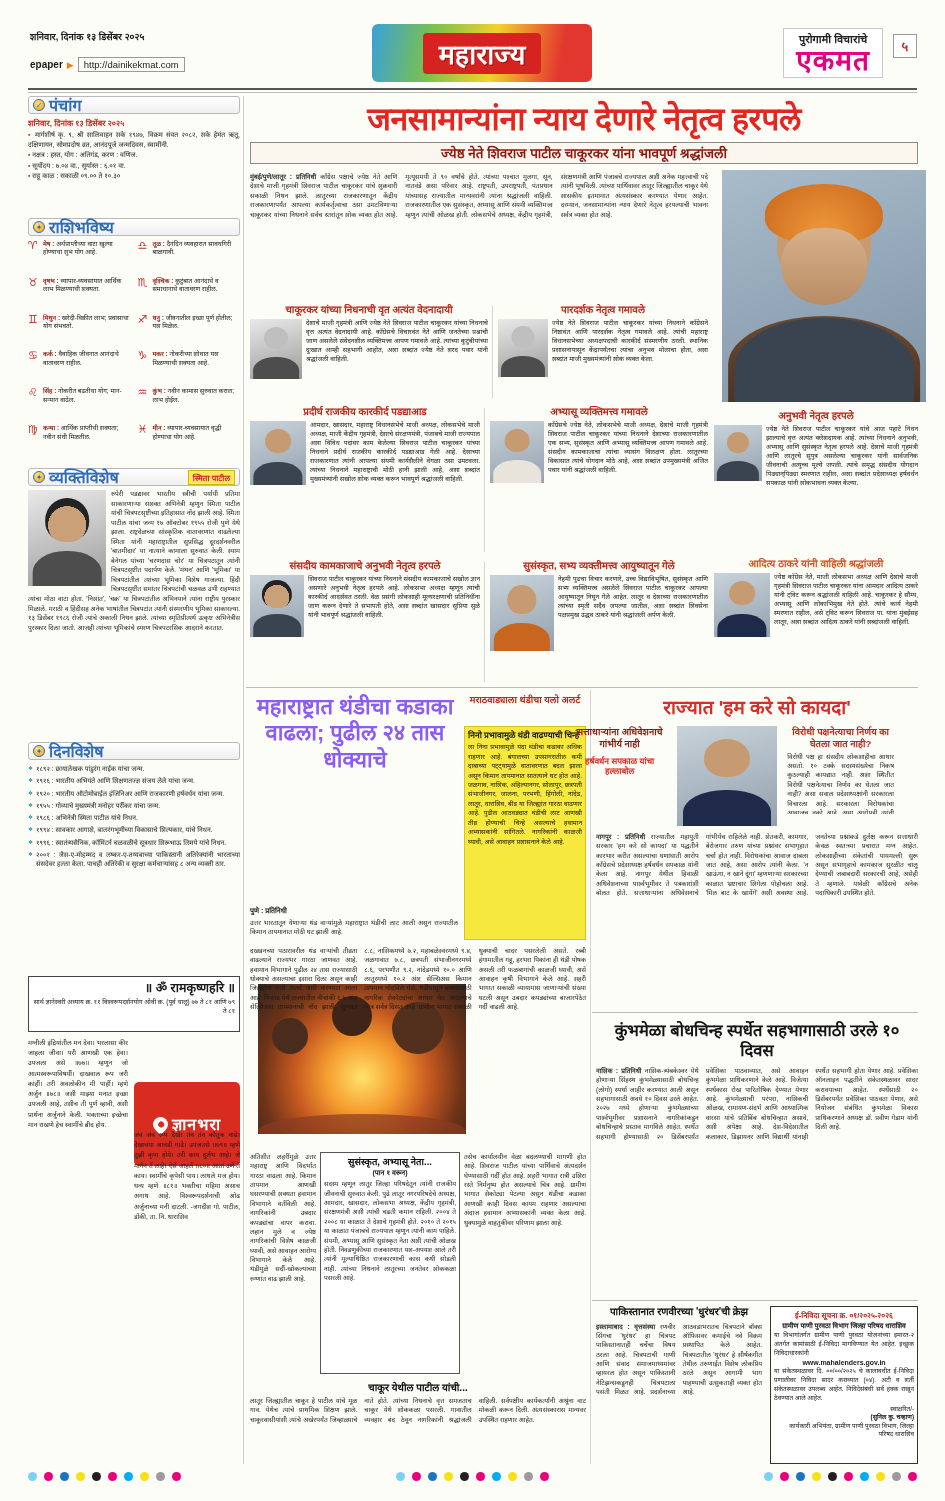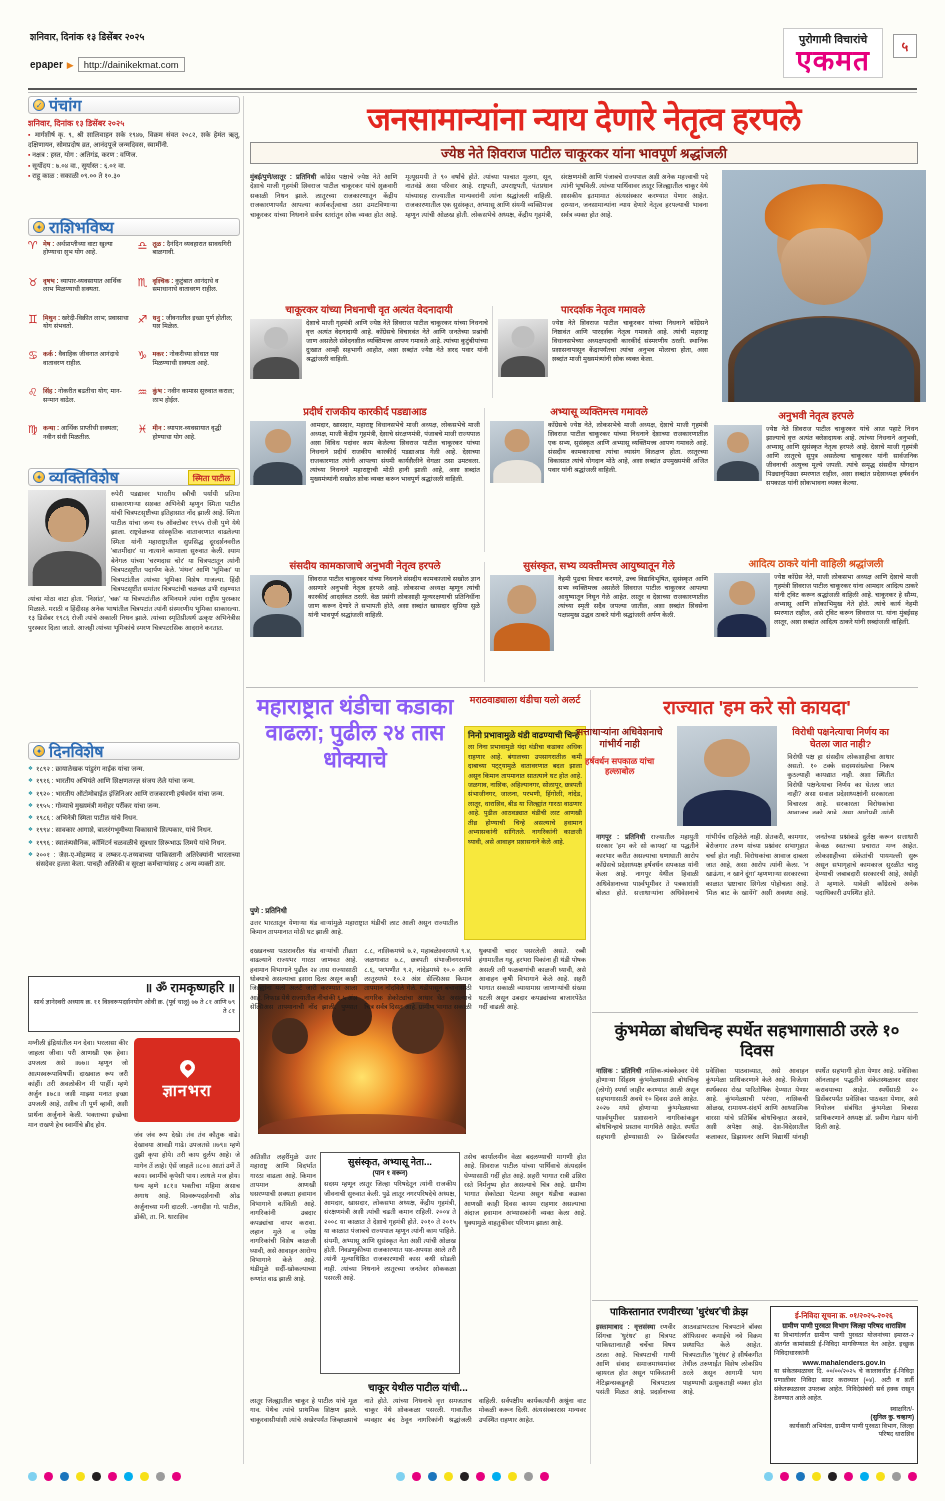--- a/index.html
+++ b/index.html
@@ -57,22 +57,22 @@
 
   .din-list { margin-top:4px; }
   .din-item { font-size:6.7px; line-height:1.38; text-align:justify; margin-bottom:3px; padding-left:8px; position:relative; }
   .din-item::before { content:"❖"; color:#1a8fa0; position:absolute; left:0; top:1px; font-size:5.5px; }
 
   .rambox { border:1px solid #444; padding:2px 4px; text-align:right; background:#fff; }
   .ram-t { font-size:12.5px; font-weight:bold; }
   .ram-s { font-size:6.4px; margin-top:2px; line-height:1.35; }
   .verse { font-size:6.6px; line-height:1.55; text-align:justify; overflow:hidden; }
 
-  .gyan { background:#d82c20; border-radius:5px; color:#fff; display:flex; flex-direction:column;
-    align-items:center; justify-content:center; gap:4px; }
+  .gyan { background:#d82c20; border-radius:5px; color:#fff; display:flex; flex-direction:row;
+    align-items:center; justify-content:center; gap:4px;margin-top:44px; }
   .gyan-label { font-size:16px; font-weight:bold; letter-spacing:1px; }
   .pin { width:15px; height:15px; border-radius:50% 50% 50% 0; background:#fff; transform:rotate(-45deg); position:relative; }
   .pin::after { content:""; position:absolute; left:4.5px; top:4.5px; width:6px; height:6px; border-radius:50%; background:#d82c20; }
 
   
   .ph { position:relative; overflow:hidden; background:linear-gradient(165deg,#c8d2da,#93a1ad); flex:none; }
   .ph::before { content:""; position:absolute; left:50%; top:13%; width:46%; height:38%; transform:translateX(-50%);
     border-radius:50% 50% 46% 46%; background:#c79b72; }
   .ph::after { content:""; position:absolute; left:50%; bottom:-10%; width:88%; height:46%; transform:translateX(-50%);
     border-radius:48% 48% 0 0; background:#394450; }
@@ -157,20 +157,23 @@
 <body>
 
 <div class="page">
 
   <div class="abs hdr-date">शनिवार, दिनांक १३ डिसेंबर २०२५</div>
   <div class="abs hdr-epaper">
     <span class="bold">epaper</span>
     <span class="tri">▶</span>
     <span class="urlbox">http://dainikekmat.com</span>
   </div>
+  <div class="abs masthead">
+    <span class="mast-text">महाराज्य</span>
+  </div>
   <div class="abs hdr-right">
     <div class="hdr-tagline">पुरोगामी विचारांचे</div>
     <div class="hdr-brand">एकमत</div>
   </div>
   <div class="abs hdr-page">५</div>
   <div class="abs hdr-rule"></div>
   <div class="abs hdr-rule2"></div>
   <div class="abs vline"></div>
 
   <div class="sec" style="top:96px;height:120px;">

